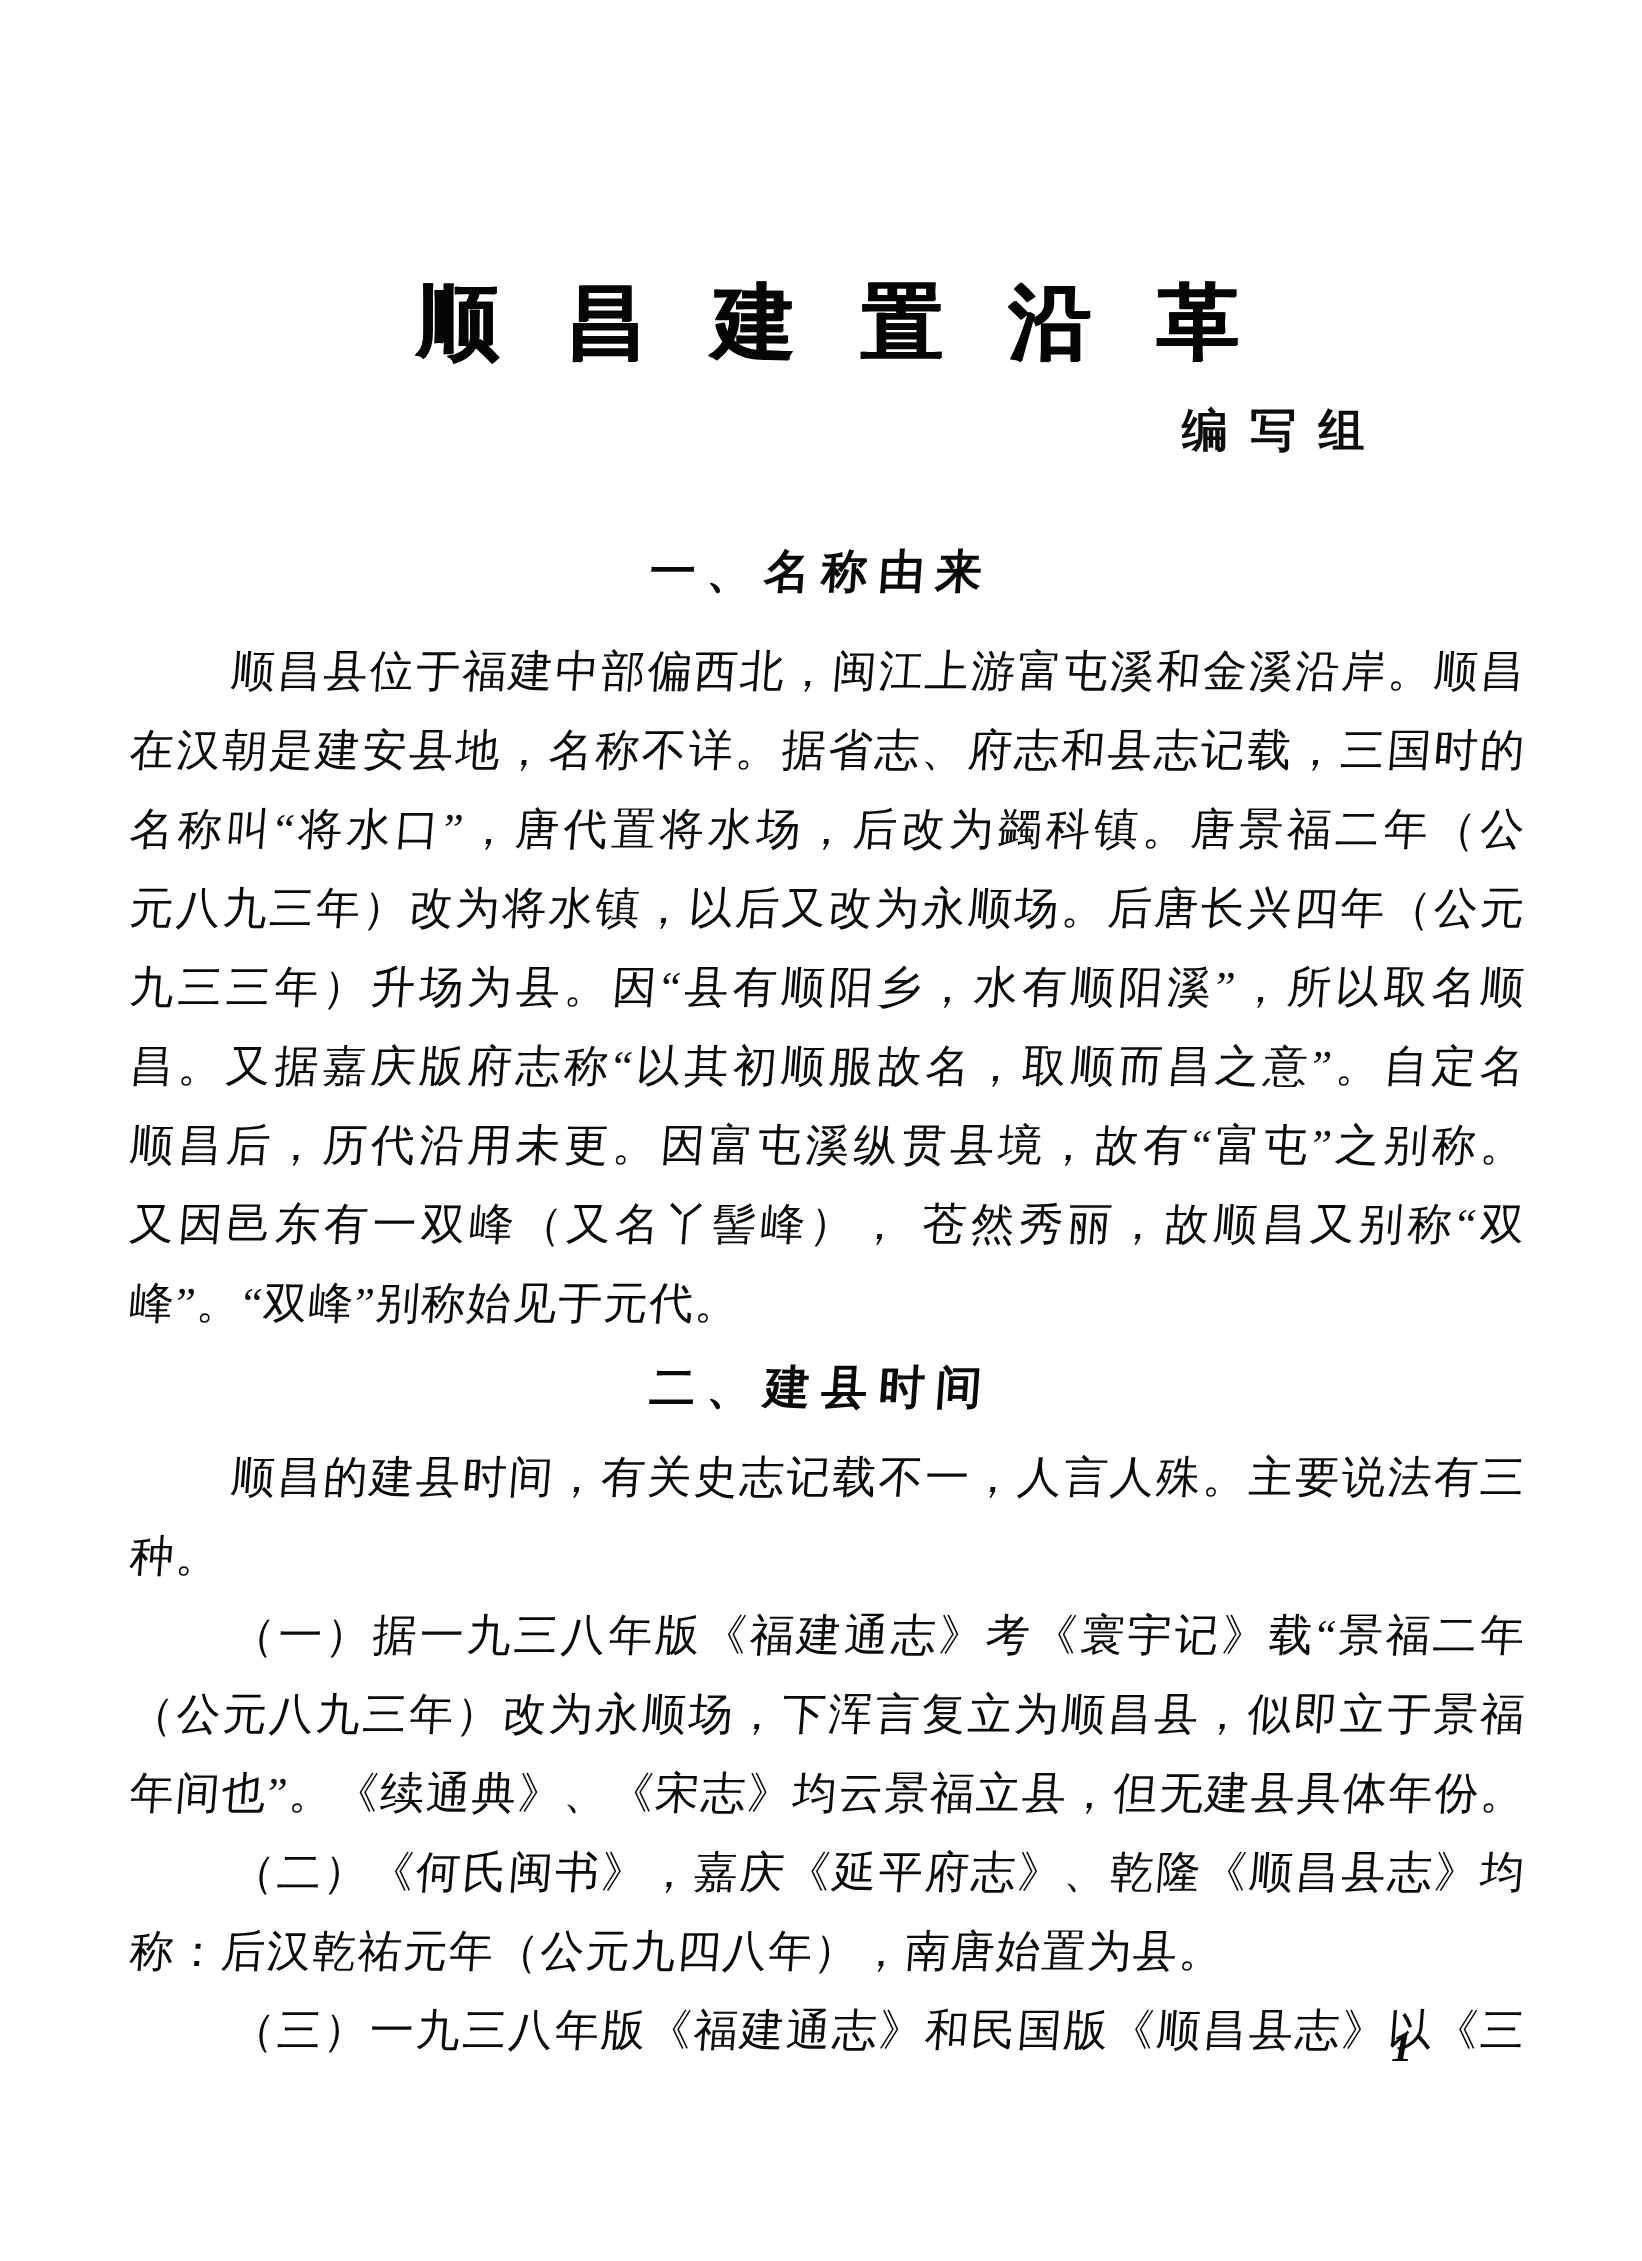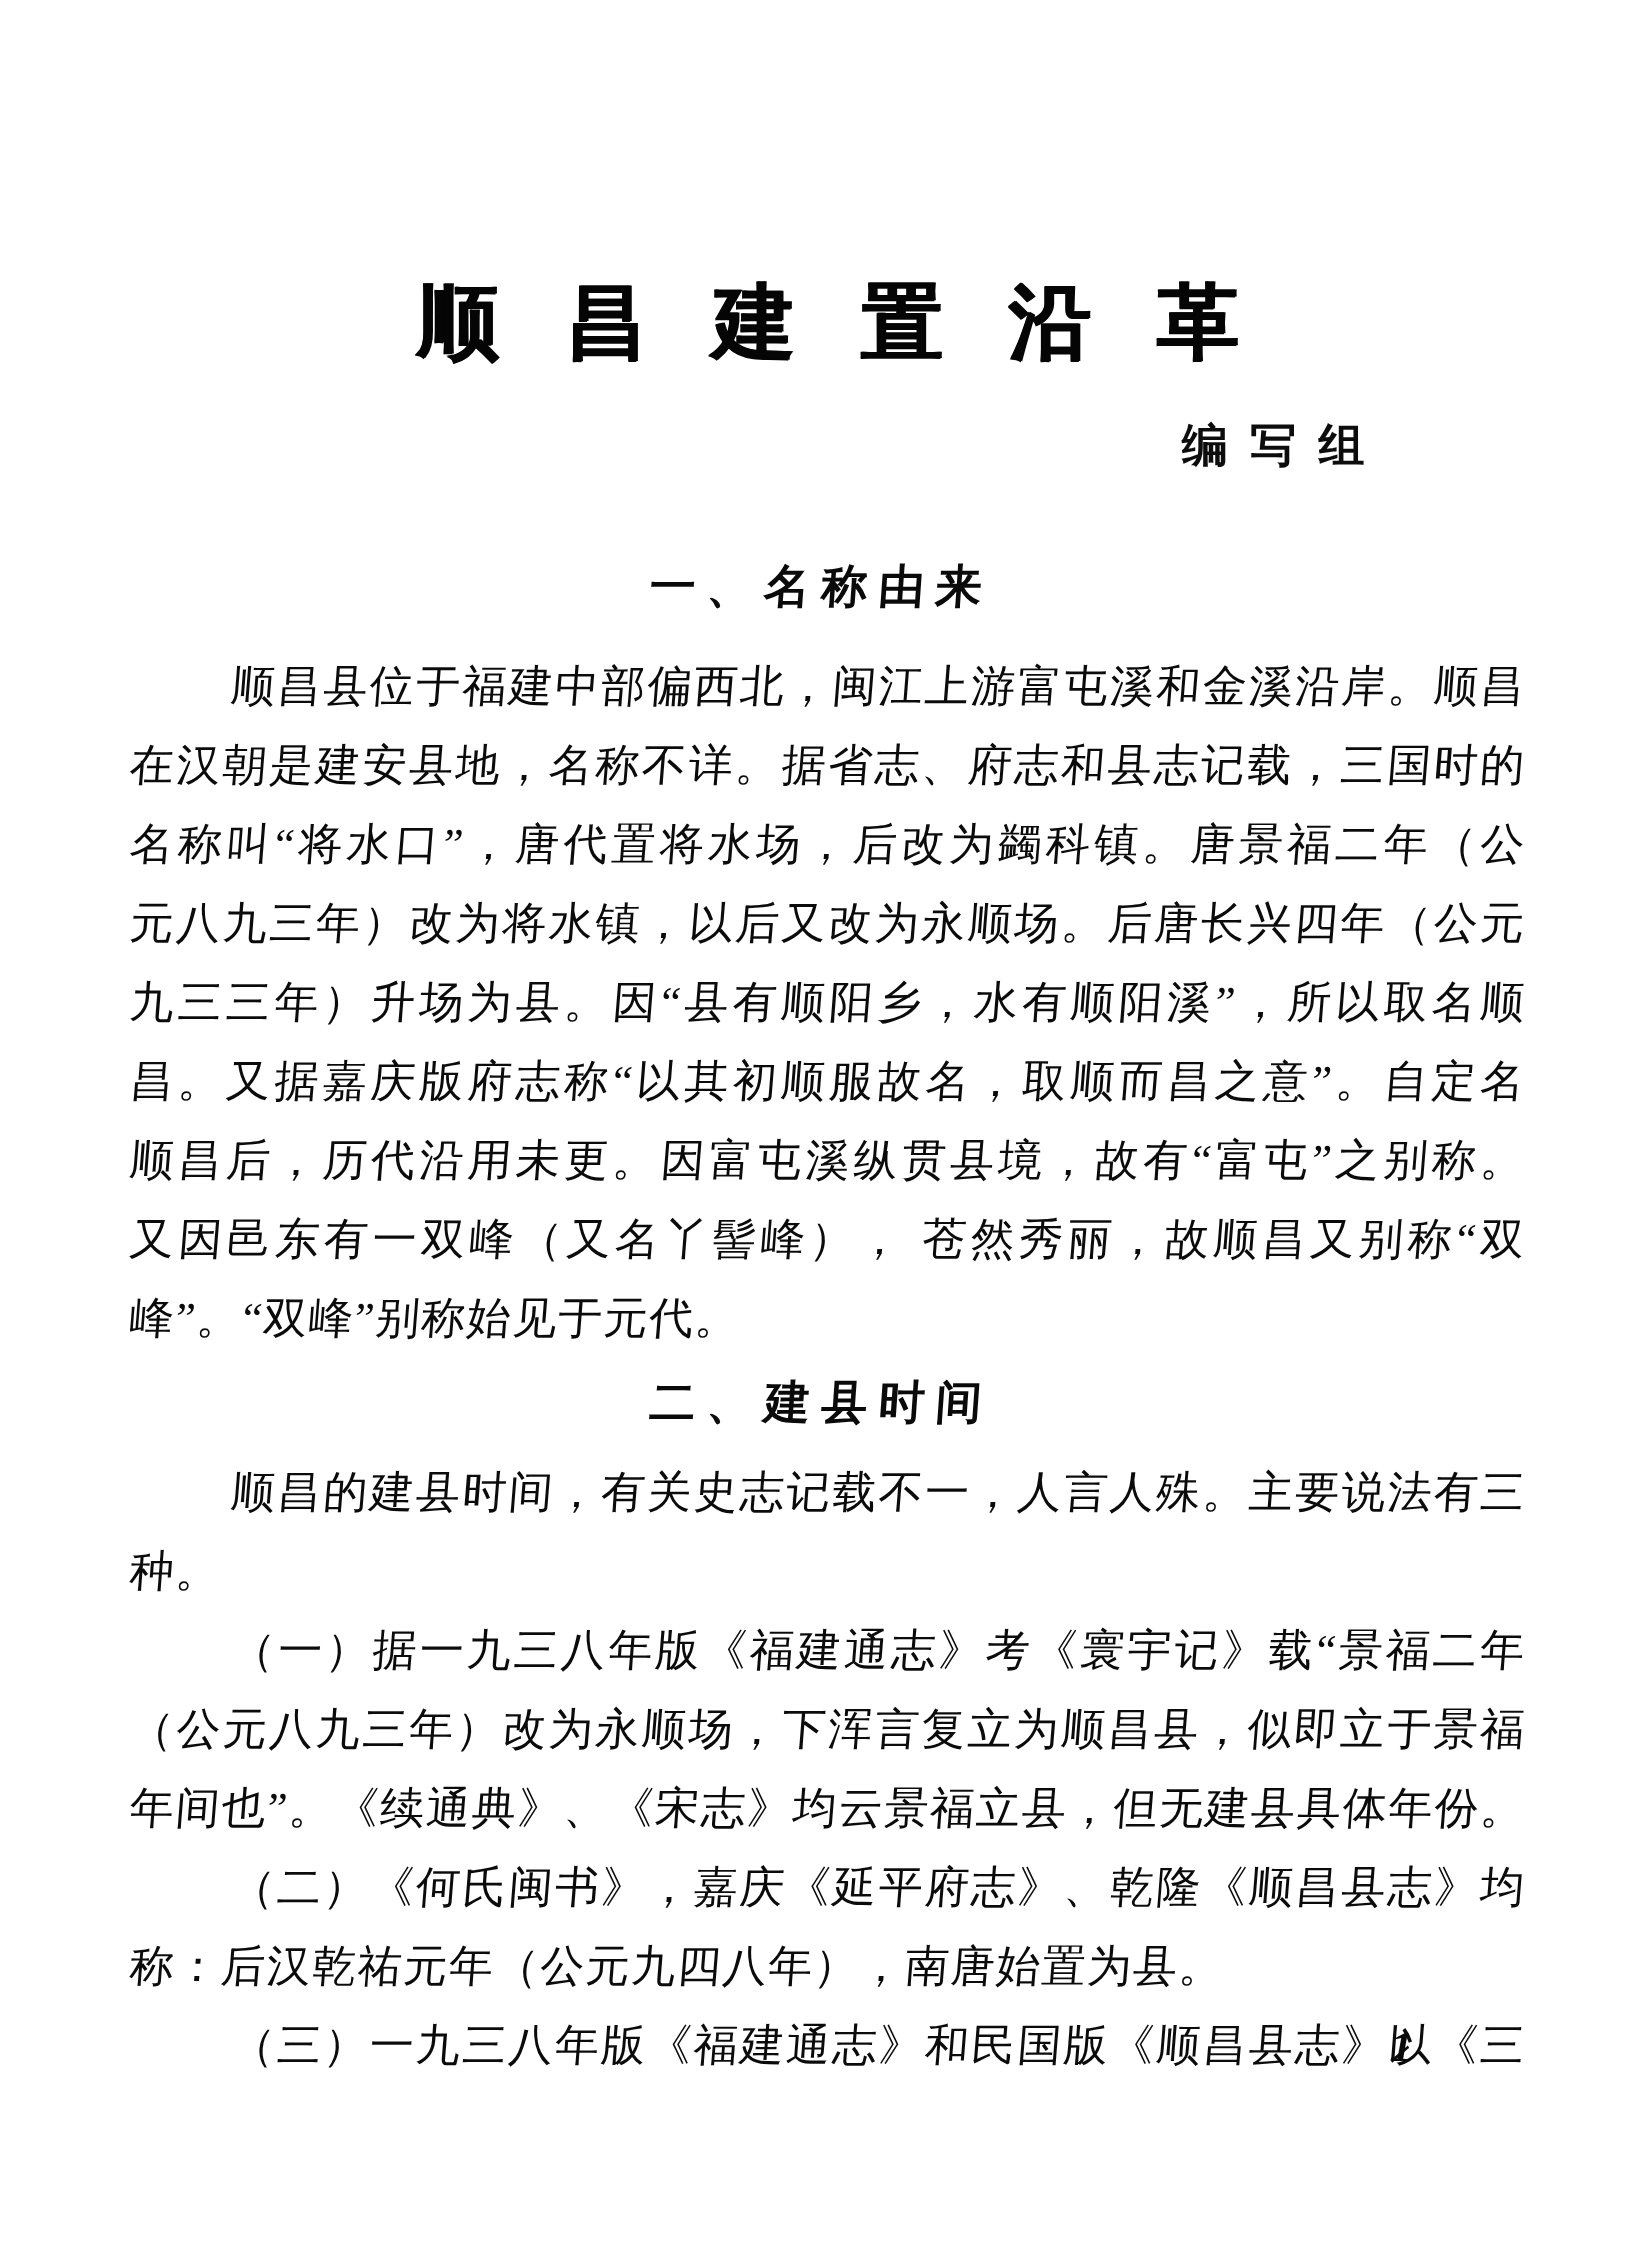--- a/index.html
+++ b/index.html
@@ -26,21 +26,21 @@
     font-size: 82px;
     line-height: 1.05;
     letter-spacing: 66px;
     text-indent: 66px;
     color: #050505;
     text-shadow: 1.6px 0 0 currentColor, 0 0.8px 0 currentColor;
     white-space: nowrap;
     margin-left: 12px;
   }
   .byline {
-    margin-top: 50px;
+    margin-top: 35px;
     text-align: right;
     padding-right: 256px;
     font-size: 46px;
     letter-spacing: 22.4px;
     font-weight: 600;
     color: #0d0d0d;
   }
   
   .sec-heading {
     text-align: center;

